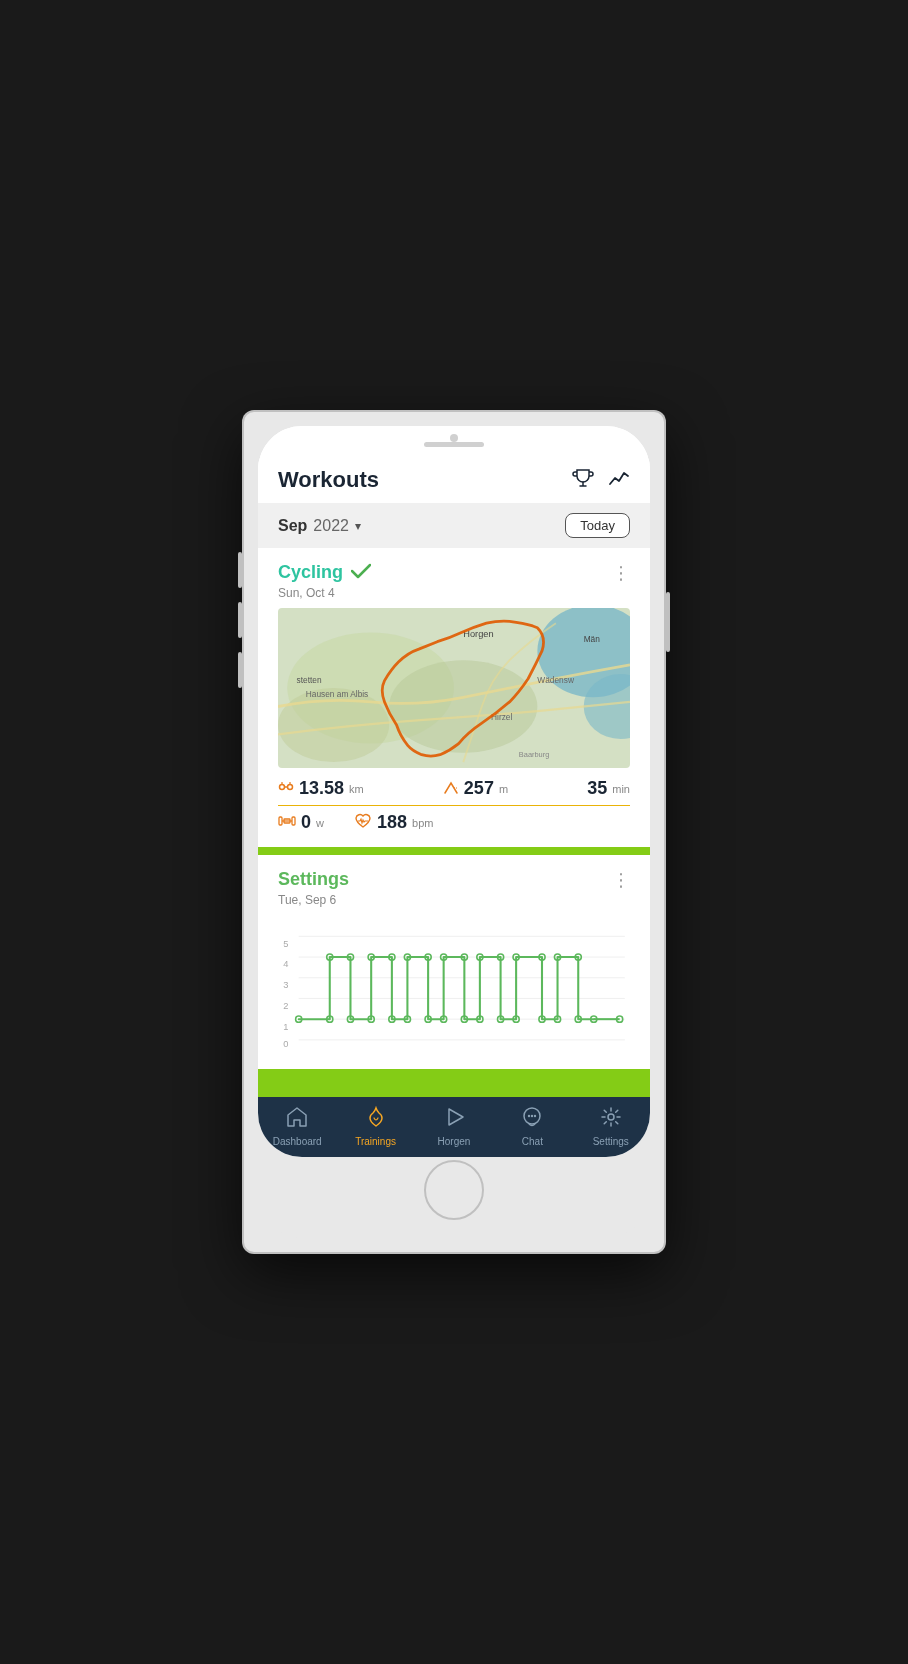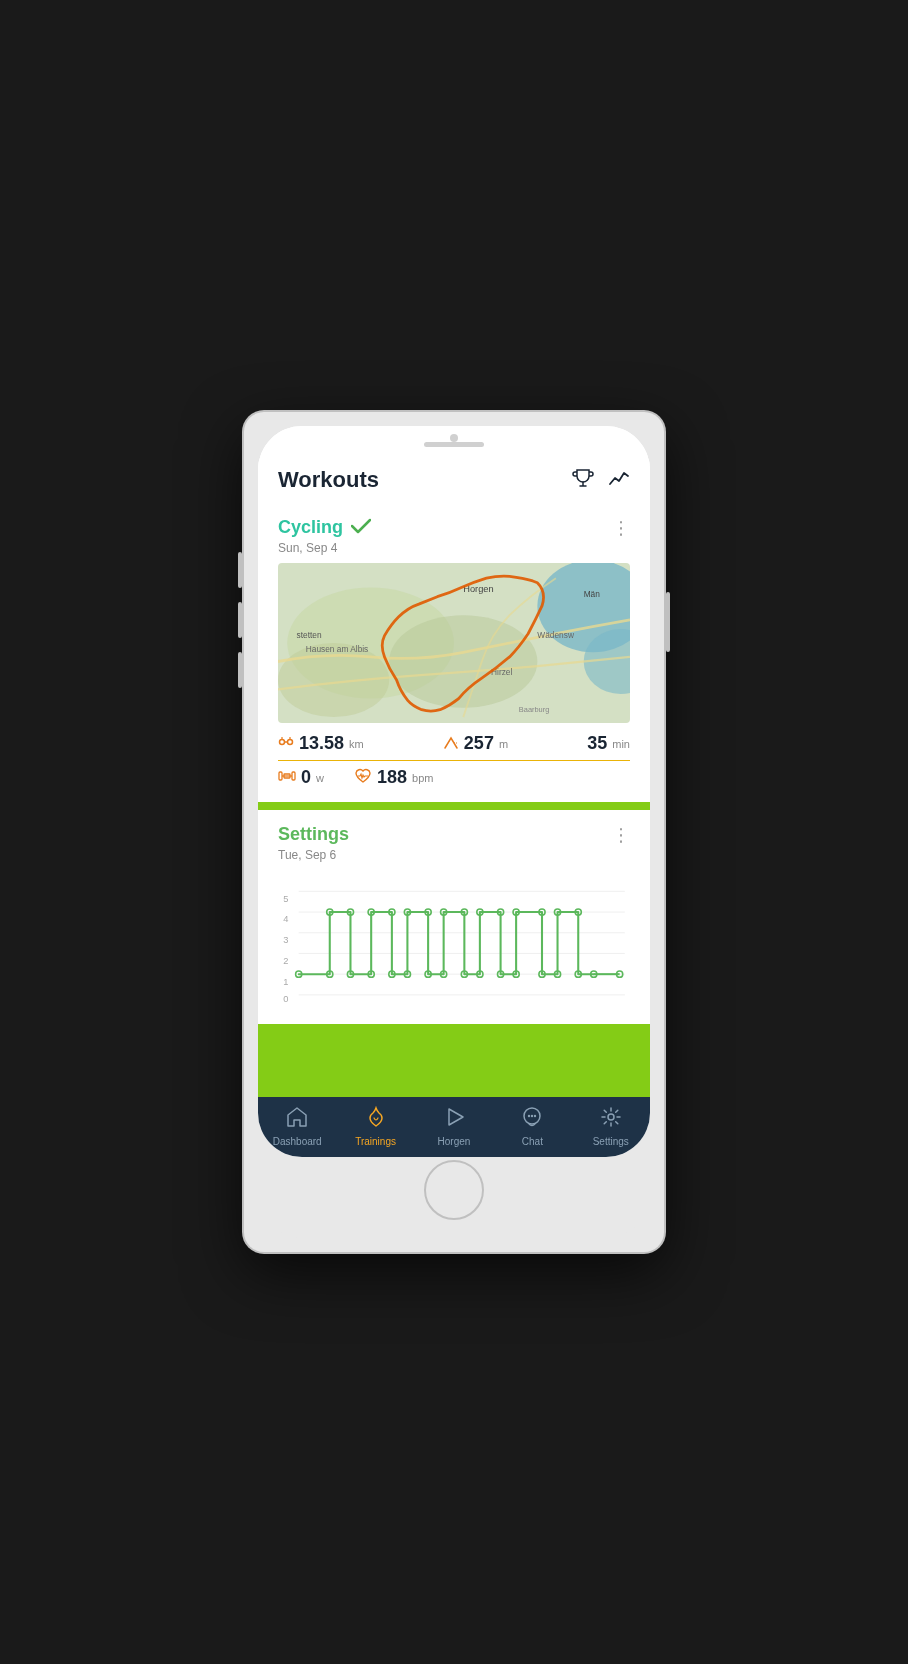--- a/index.html
+++ b/index.html
@@ -8,21 +8,21 @@
       display: flex;
       justify-content: center;
       align-items: center;
       min-height: 100vh;
       font-family: -apple-system, BlinkMacSystemFont, 'Segoe UI', sans-serif;
     }
     .phone-outer {
       width: 420px;
       height: 840px;
       background: #e8e8e8;
-      border-radius: 20px;
+      border-radius: 10px;
       box-shadow: 0 0 0 2px #c0c0c0, 0 20px 60px rgba(0,0,0,0.7);
       position: relative;
       display: flex;
       flex-direction: column;
       align-items: center;
       padding: 14px;
     }
     .phone-inner {
       width: 100%;
       height: 100%;
@@ -327,36 +327,44 @@
             </svg>
           </span>
           <span class="header-icon">
             <svg width="22" height="22" viewBox="0 0 22 22" fill="none" xmlns="http://www.w3.org/2000/svg">
               <polyline points="2,18 7,12 11,15 16,7 20,10" stroke="#1a2533" stroke-width="1.8" fill="none" stroke-linecap="round" stroke-linejoin="round"></polyline>
             </svg>
           </span>
         </div>
       </div>
 
+      <div class="date-bar">
+        <div class="date-selector">
+          <span class="date-month">Sep</span>
+          <span class="date-year">2022</span>
+          <span class="chevron">▾</span>
+        </div>
+        <button class="today-btn">Today</button>
+      </div>
 
       <div class="scroll-area">
 
         <div class="workout-card">
           <div class="workout-header">
             <div class="workout-title-row">
               <span class="workout-title">Cycling</span>
               <span class="check-icon">
                 <svg width="20" height="16" viewBox="0 0 20 16" fill="none">
                   <polyline points="1,8 7,14 19,2" stroke="#4caf50" stroke-width="2.5" stroke-linecap="round" stroke-linejoin="round"></polyline>
                 </svg>
               </span>
             </div>
             <span class="more-icon">⋮</span>
           </div>
-          <div class="workout-date">Sun, Sep 4</div>
+          <div class="workout-date">Sun, Oct 4</div>
 
           <div class="map-container">
             <svg class="map-svg" viewBox="0 0 380 160" xmlns="http://www.w3.org/2000/svg">
 
               <rect width="380" height="160" fill="#d4e0c4"></rect>
 
               <ellipse cx="100" cy="80" rx="90" ry="60" fill="#c8d8a8" opacity="0.6"></ellipse>
               <ellipse cx="200" cy="100" rx="80" ry="50" fill="#b8c898" opacity="0.5"></ellipse>
               <ellipse cx="60" cy="120" rx="60" ry="40" fill="#c0cc98" opacity="0.5"></ellipse>
 

